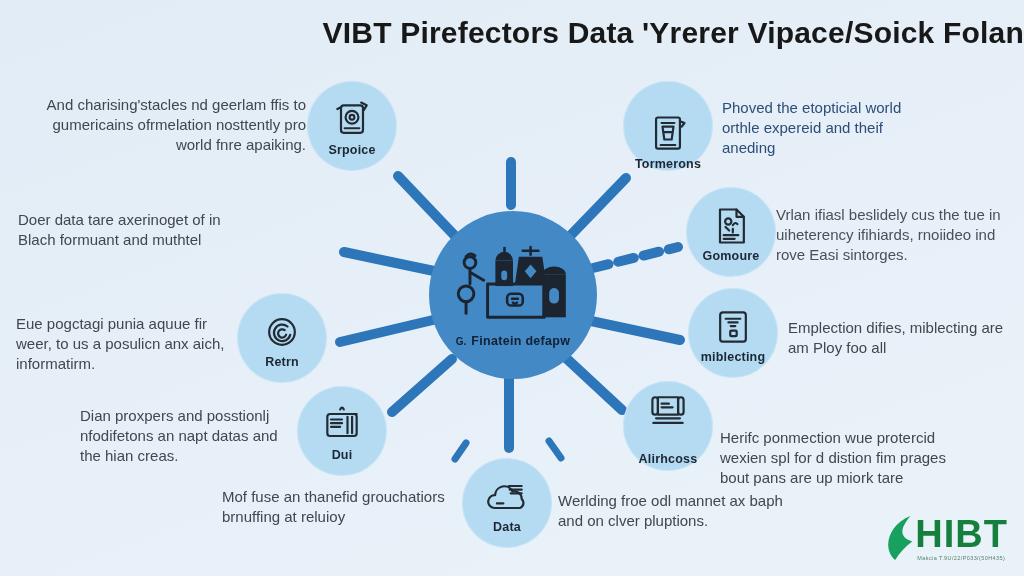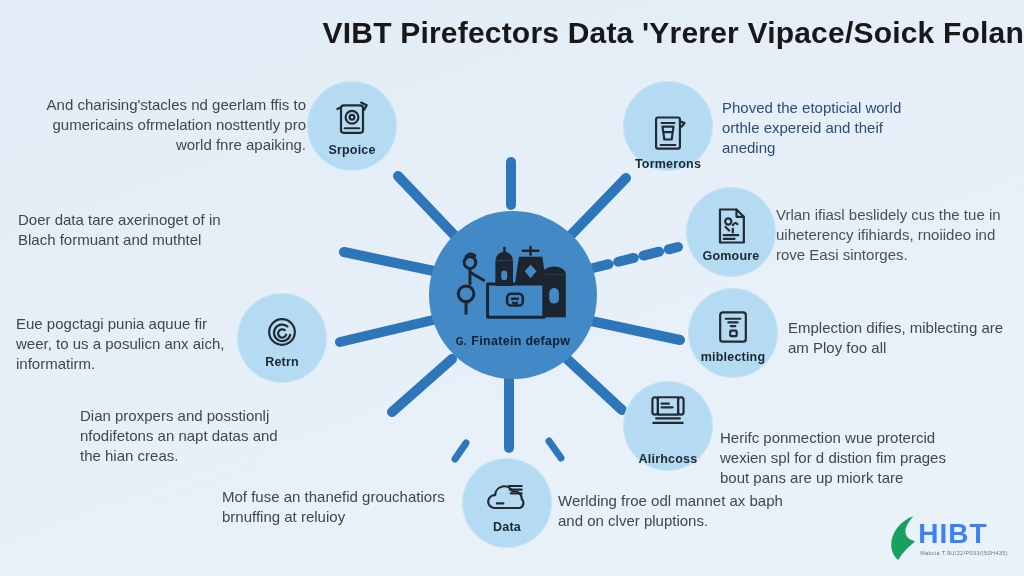--- a/index.html
+++ b/index.html
@@ -65,21 +65,21 @@
   .n-gomoure     { left:686px; top:187px; }
   .n-binclosdurs { left:688px; top:288px; }
   .n-alirhcoss   { left:623px; top:381px;gap:18px; }
 
   .logo {
     position:absolute; right:16px; bottom:12px; z-index:2;
     display:flex; align-items:center;
   }
   .logo .swoosh { width:34px; height:52px; margin-right:-4px; }
   .logo .ltext-wrap { display:flex; flex-direction:column; align-items:flex-start; }
-  .logo .ltext { font-size:28px; font-weight:bold; color:#3b82f6; letter-spacing:1px; line-height:1; }
+  .logo .ltext { font-size:38px; font-weight:bold; color:#15803d; letter-spacing:1px; line-height:1; }
   .logo .lsub  { font-size:5.5px; color:#56806c; letter-spacing:.4px; margin-top:2px; margin-left:2px; }
 </style>
 </head>
 <body>
 
 <div class="canvas">
 
   <div class="title">VIBT Pirefectors Data 'Yrerer Vipace/Soick Folan</div>
 
   <svg class="spokes" width="1024" height="576">
@@ -153,20 +153,32 @@
     <svg class="nicon" viewBox="0 0 48 48">
       <g class="icon-stroke">
         <circle cx="24" cy="24" r="14"></circle>
         <path d="M30 18 a9 9 0 1 0 3 9"></path>
         <path d="M27 22 a4.5 4.5 0 1 0 1.5 5"></path>
       </g>
     </svg>
     <span class="nlabel">Retrn</span>
   </div>
 
+  <div class="node n-dui">
+    <svg class="nicon" viewBox="0 0 48 48">
+      <g class="icon-stroke">
+        <path d="M22 7 q2 -4 4 0"></path>
+        <rect x="8" y="12" width="32" height="24" rx="3"></rect>
+        <path d="M12 18 h12 M12 22 h12 M12 26 h10"></path>
+        <path d="M30 15 v18 M35 15 v18"></path>
+        <path d="M28 12 h12"></path>
+      </g>
+    </svg>
+    <span class="nlabel">Dui</span>
+  </div>
 
   <div class="node n-data">
     <svg class="nicon" viewBox="0 0 48 48">
       <g class="icon-stroke">
         <path d="M10 36 a7 7 0 0 1 1 -14 a10 10 0 0 1 19 -4 a8 8 0 0 1 10 8 a6 6 0 0 1 -2 10 Z"></path>
         <path d="M26 12 h14 M27 16 h13 M28 20 h12"></path>
         <path d="M13 31 h7"></path>
       </g>
     </svg>
     <span class="nlabel">Data</span>

